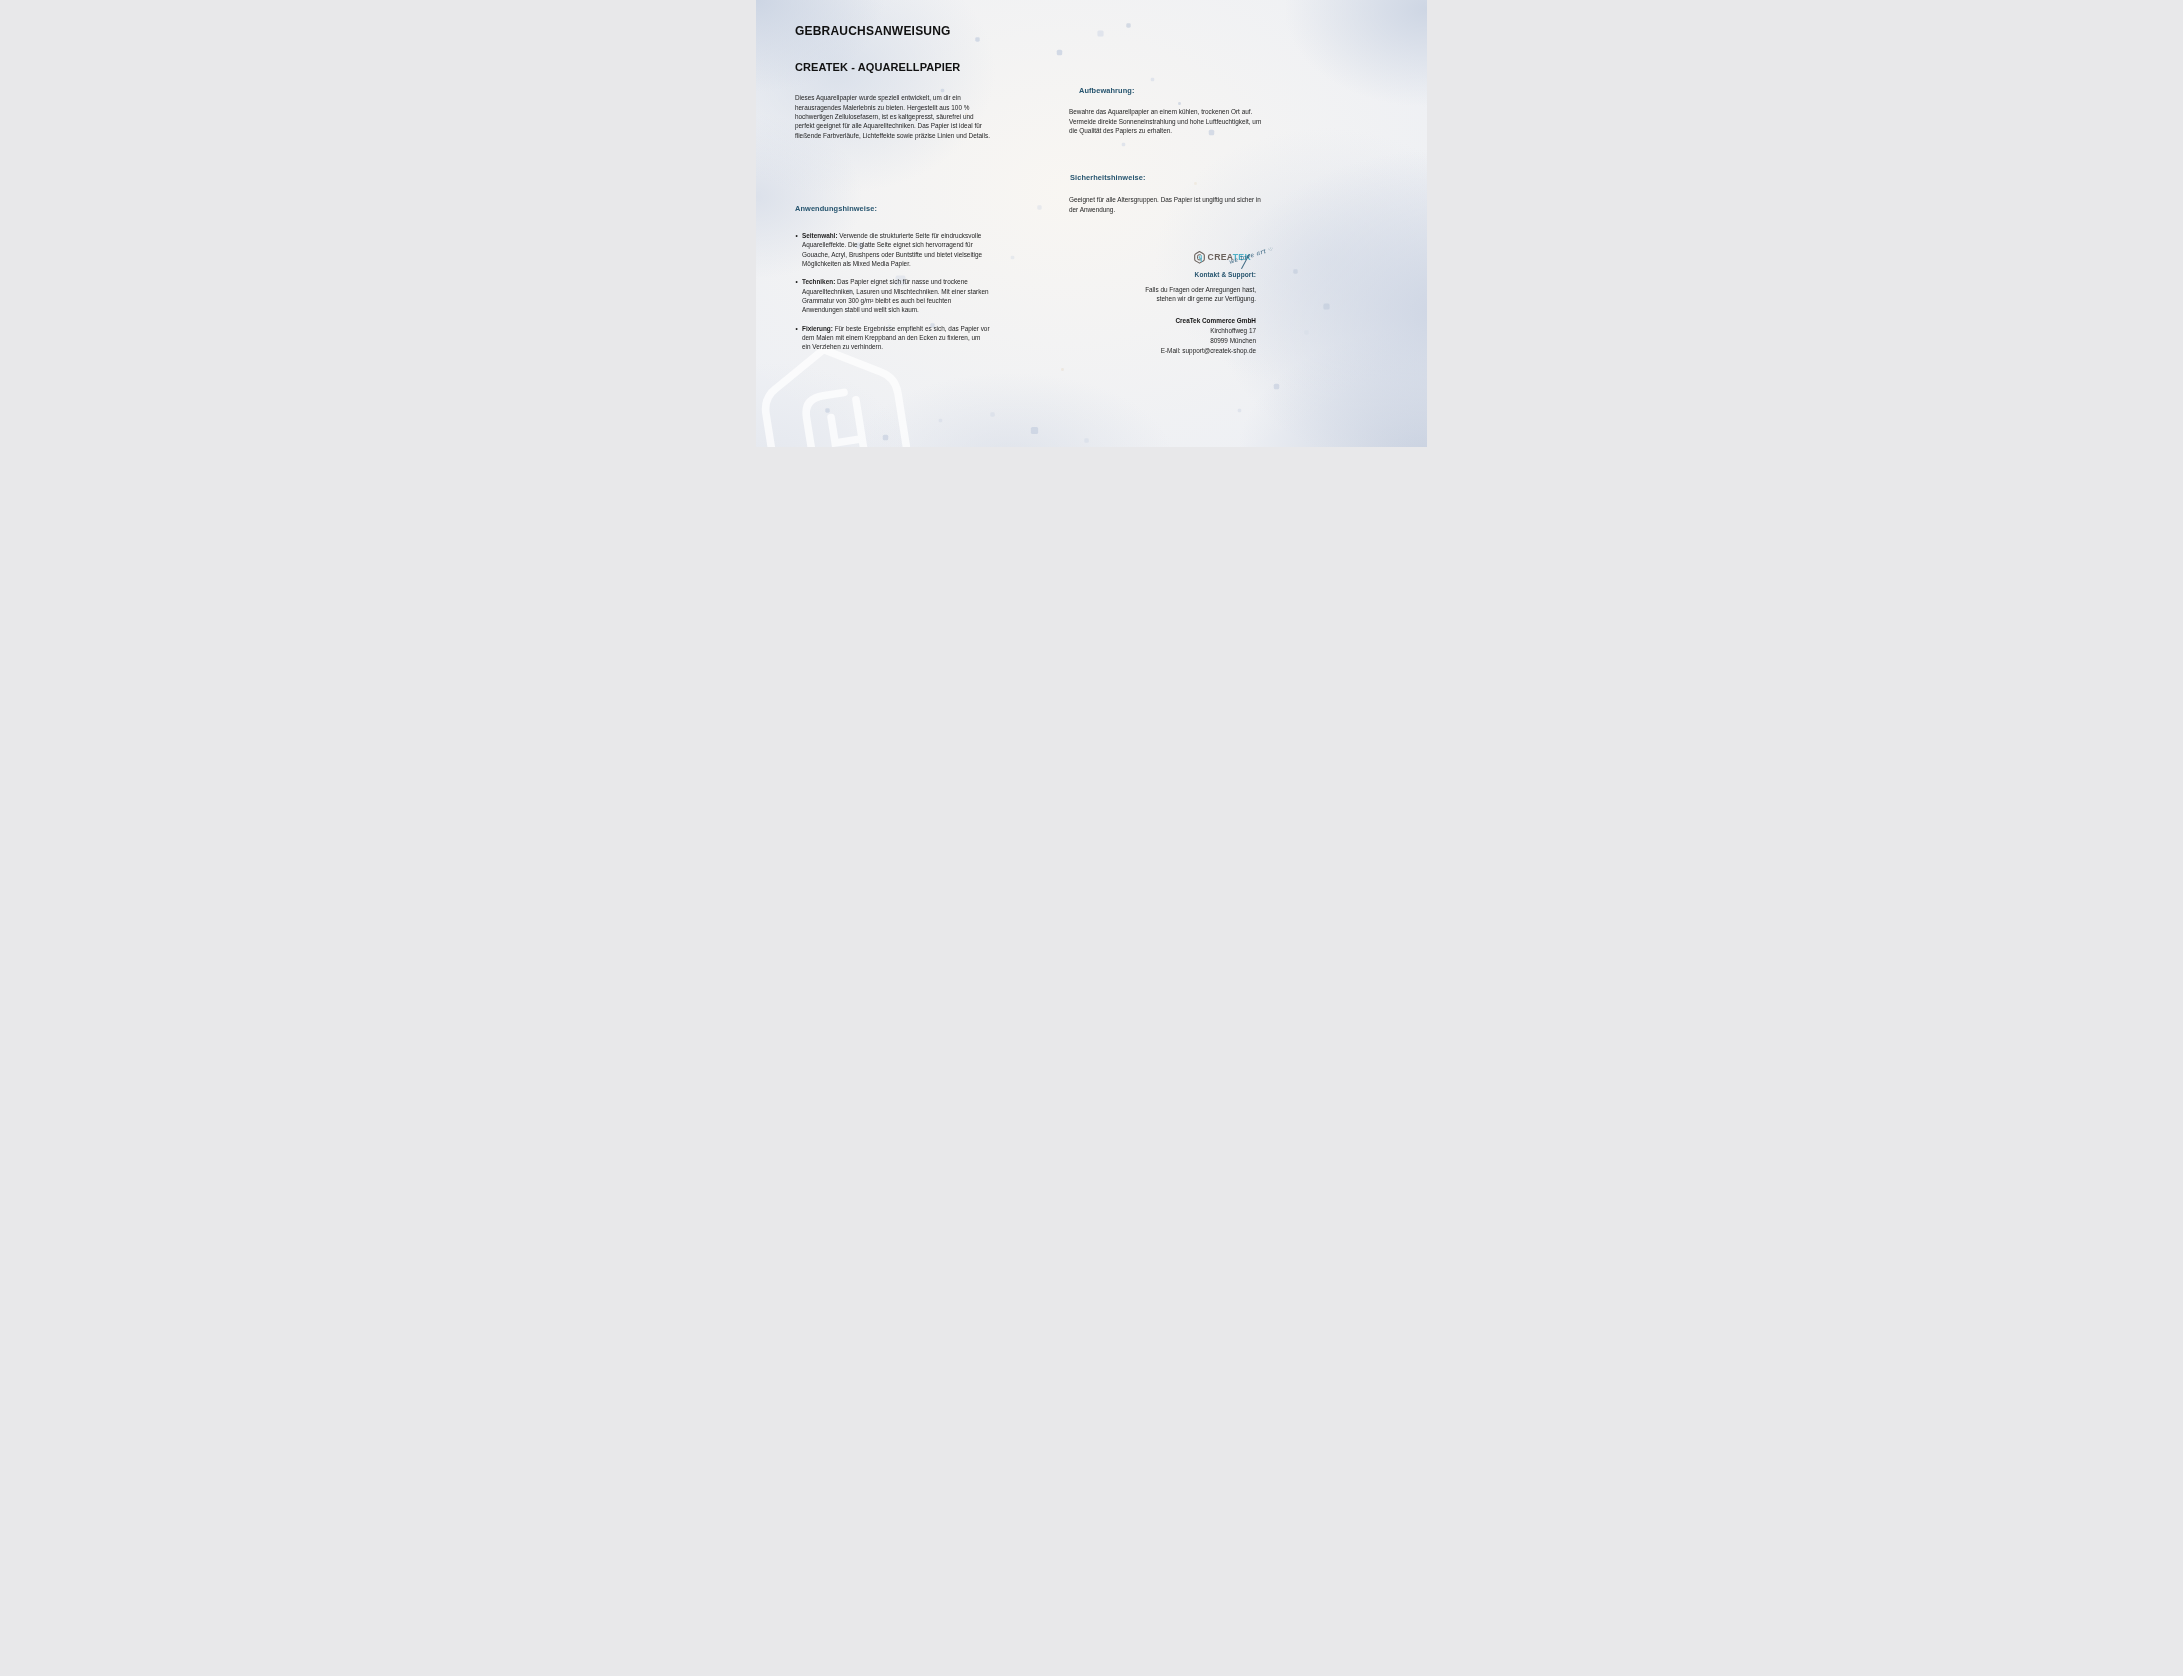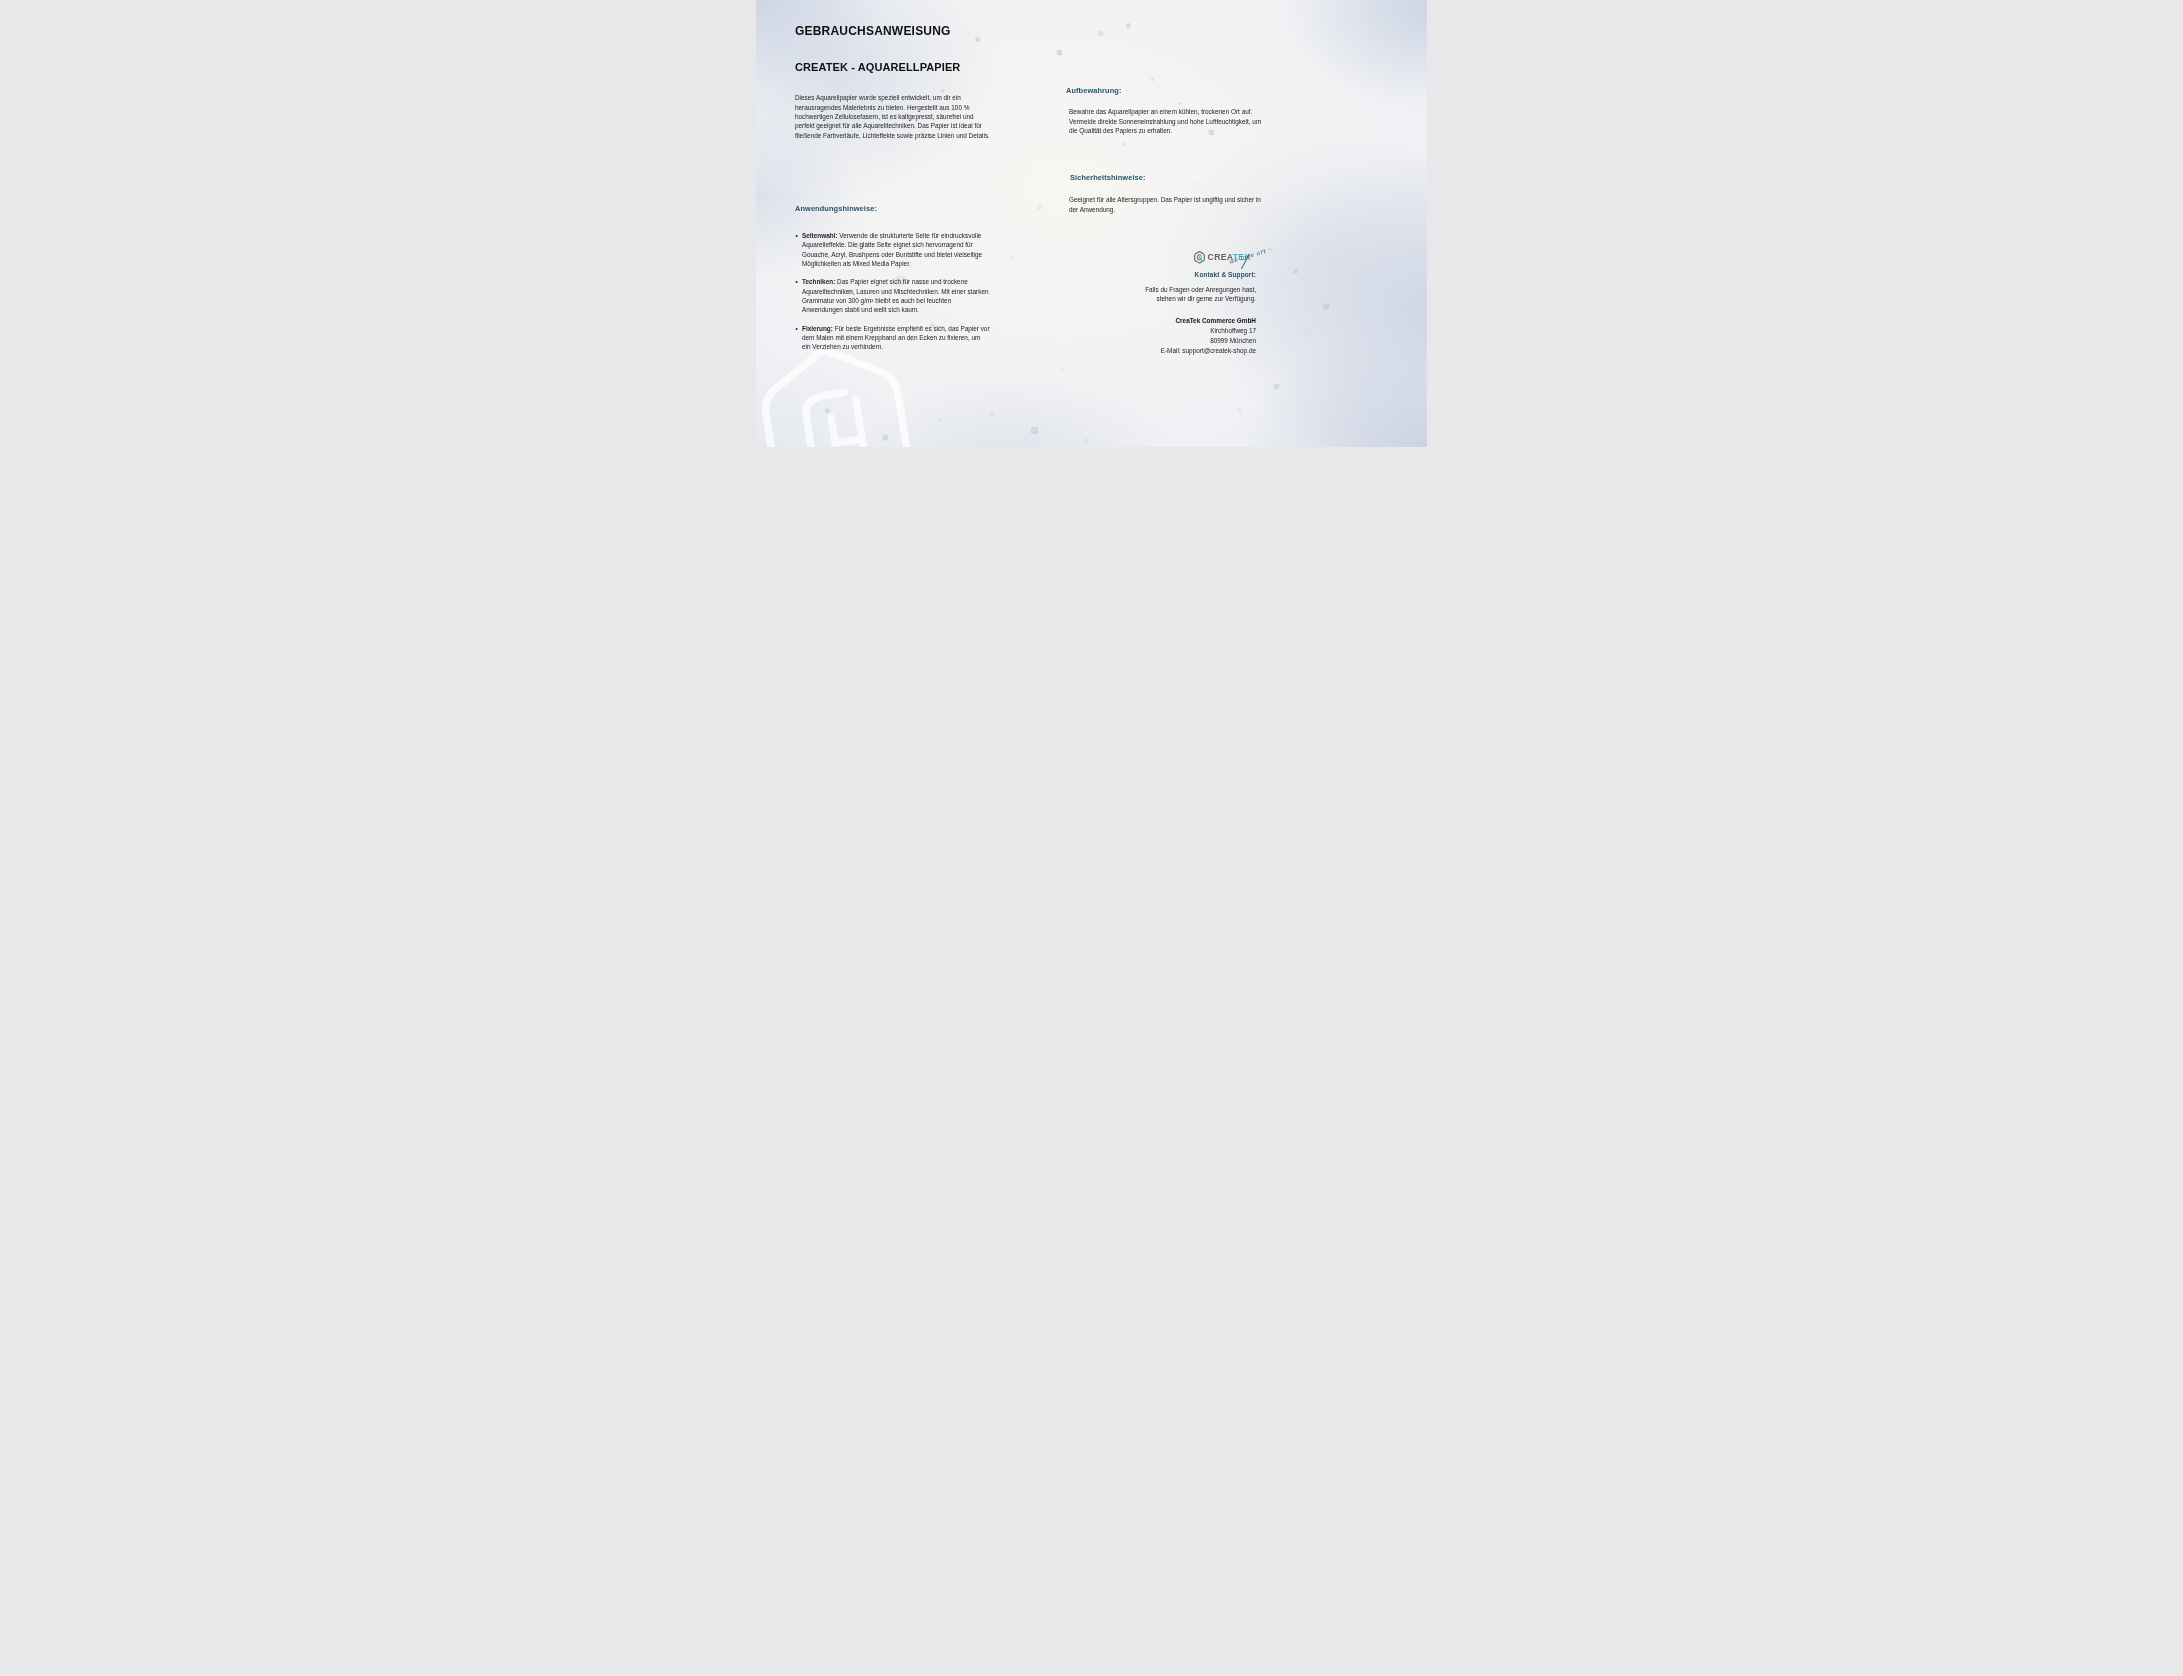--- a/index.html
+++ b/index.html
@@ -46,21 +46,21 @@
     position:absolute;left:39px;top:25px;
     font-size:12px;font-weight:bold;letter-spacing:0.2px;color:#101010;line-height:1.1;
   }
   .subtitle{
     position:absolute;left:39px;top:61px;
     font-size:11px;font-weight:bold;letter-spacing:0.1px;color:#111;
   }
   .body-text{font-size:6.4px;line-height:9.3px;color:#1d1d1d;}
   .intro{position:absolute;left:39px;top:87px;width:197px;}
   .sec-heading{font-size:7.4px;font-weight:bold;color:#27556f;letter-spacing:0.1px;}
-  .h-aufbewahrung{position:absolute;left:310px;top:86px;}
+  .h-aufbewahrung{position:absolute;left:323px;top:86px;}
   .b-aufbewahrung{position:absolute;left:313px;top:101px;width:196px;}
   .h-sicherheit{position:absolute;left:314px;top:173px;}
   .b-sicherheit{position:absolute;left:313px;top:189px;width:193px;}
   .h-anwendung{position:absolute;left:39px;top:204px;}
   .bullets{position:absolute;left:39px;top:231px;width:195px;list-style:none;margin:0;padding:0;}
   .bullets li{position:relative;padding-left:7px;margin-bottom:9.2px;}
   .bullets li .dot{position:absolute;left:0.4px;top:0;font-weight:bold;}
   .lead{font-weight:bold;}
   .logo-row{position:absolute;left:438px;top:251px;height:13px;display:flex;align-items:center;}
   .logo-icon{width:11px;height:12.7px;margin-right:2.6px;}

